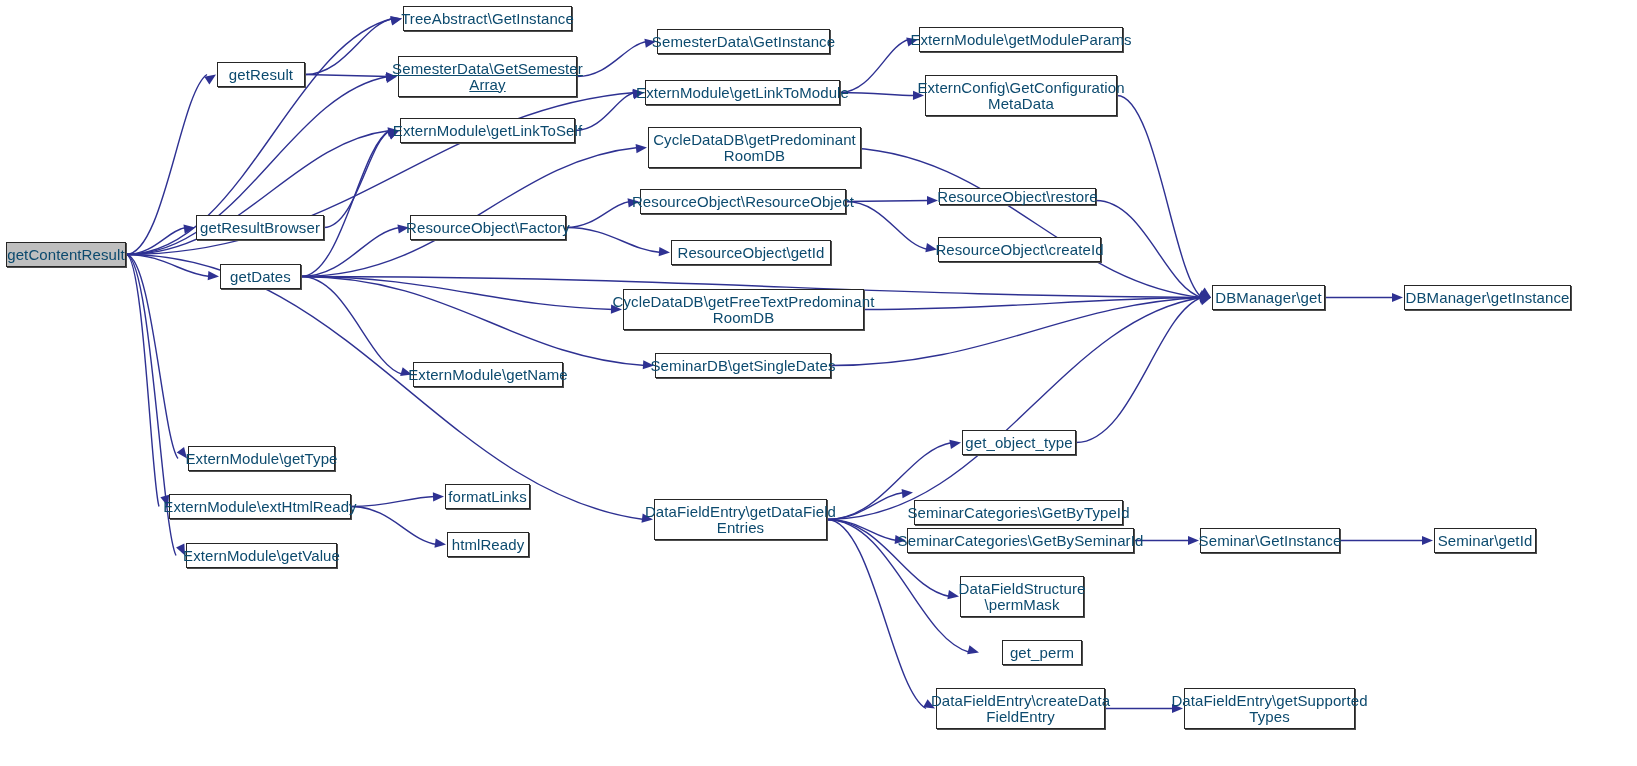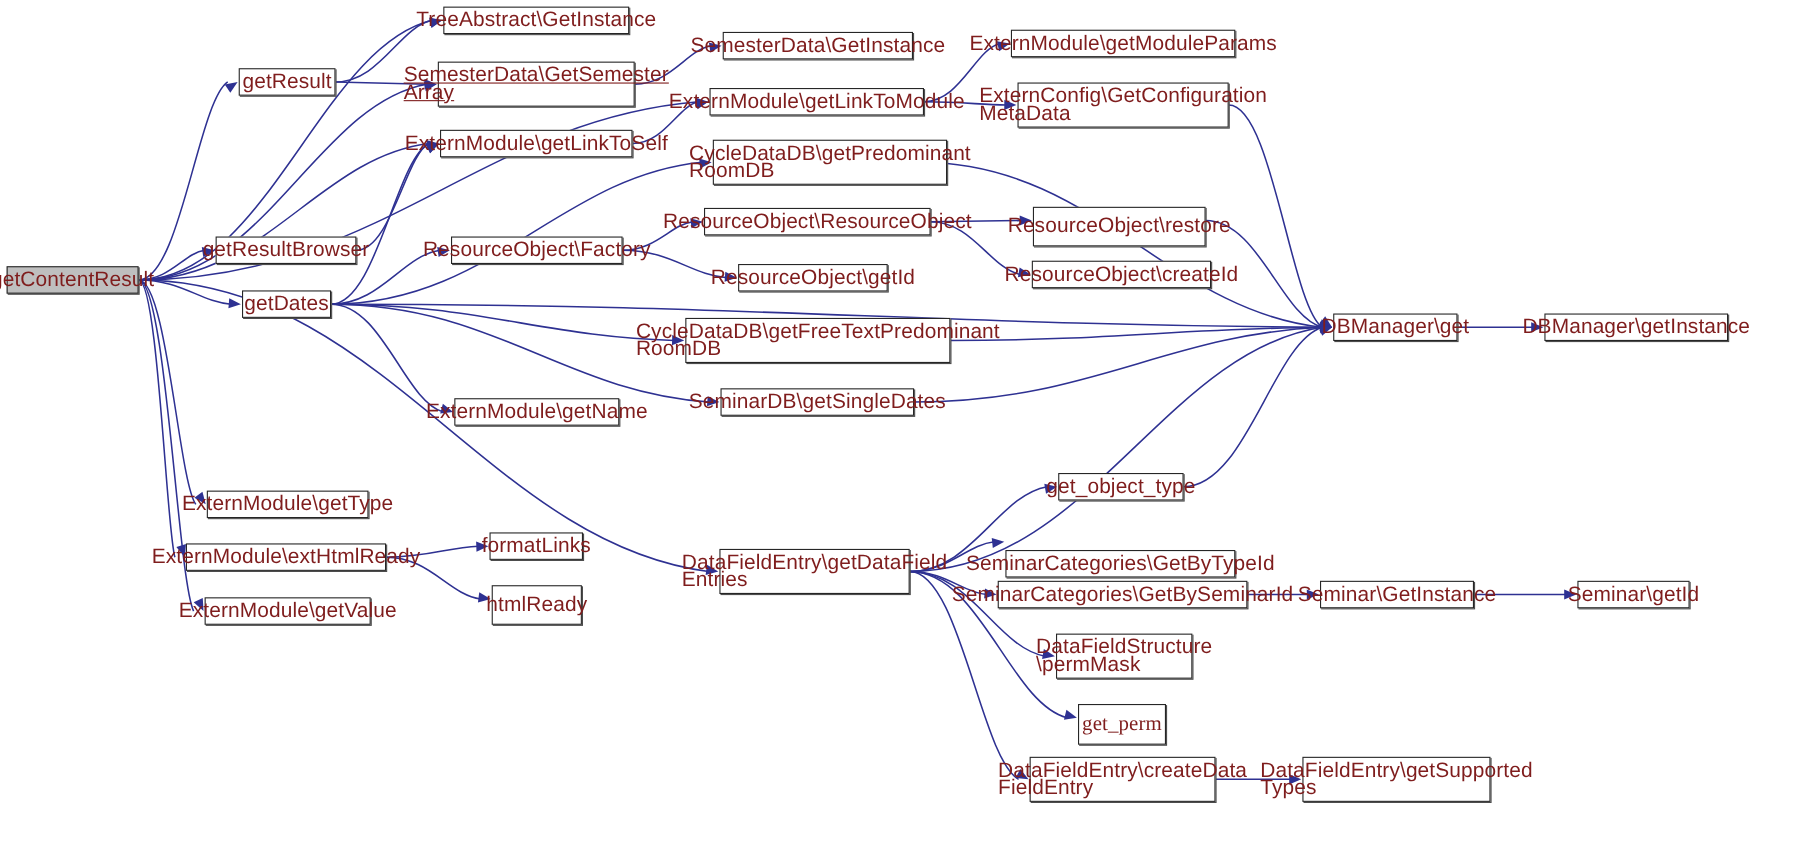--- a/index.html
+++ b/index.html
@@ -21,26 +21,27 @@
     left: 0; top: 0;
     width: 1637px;
     height: 766px;
     pointer-events: none;
   }
   .node {
     position: absolute;
     box-sizing: border-box;
     border: 1px solid #262626;
     background: #ffffff;
-    color: #7f1d1d;
-    font-size: 19px;
+    color: #0c4a6e;
+    font-size: 15px;
     line-height: 15.5px;
     display: flex;
     align-items: center;
     justify-content: center;
+    text-align: center;
     letter-spacing: 0.1px;
     white-space: pre-line;
     box-shadow: 1px 1px 0 0 #4d4d4d;
     z-index: 5;
   }
   .node.highlight {
     background: #bfbfbf;
   }
 </style>
 </head>
@@ -153,43 +154,43 @@
       <div class="node" style="left: 188px; top: 446px; width: 147px; height: 25px;">ExternModule\getType</div>
       <div class="node" style="left: 169px; top: 494px; width: 182px; height: 25px;">ExternModule\extHtmlReady</div>
       <div class="node" style="left: 186px; top: 543px; width: 151px; height: 25px;">ExternModule\getValue</div>
       <div class="node" style="left: 403px; top: 6px; width: 169px; height: 25px;">TreeAbstract\GetInstance</div>
       <div class="node" style="left: 398px; top: 56px; width: 179px; height: 41px; text-decoration: underline;">SemesterData\GetSemester
 Array</div>
       <div class="node" style="left: 400px; top: 118px; width: 175px; height: 25px;">ExternModule\getLinkToSelf</div>
       <div class="node" style="left: 410px; top: 215px; width: 156px; height: 25px;">ResourceObject\Factory</div>
       <div class="node" style="left: 413px; top: 362px; width: 150px; height: 25px;">ExternModule\getName</div>
       <div class="node" style="left: 445px; top: 484px; width: 85px; height: 25px;">formatLinks</div>
-      <div class="node" style="left: 447px; top: 532px; width: 82px; height: 36px;">htmlReady</div>
+      <div class="node" style="left: 447px; top: 532px; width: 82px; height: 25px;">htmlReady</div>
       <div class="node" style="left: 657px; top: 29px; width: 173px; height: 25px;">SemesterData\GetInstance</div>
       <div class="node" style="left: 645px; top: 80px; width: 195px; height: 25px;">ExternModule\getLinkToModule</div>
       <div class="node" style="left: 648px; top: 127px; width: 213px; height: 41px;">CycleDataDB\getPredominant
 RoomDB</div>
       <div class="node" style="left: 640px; top: 189px; width: 206px; height: 25px;">ResourceObject\ResourceObject</div>
-      <div class="node" style="left: 671px; top: 240px; width: 136px; height: 25px;">ResourceObject\getId</div>
+      <div class="node" style="left: 671px; top: 240px; width: 160px; height: 25px;">ResourceObject\getId</div>
       <div class="node" style="left: 623px; top: 289px; width: 241px; height: 41px;">CycleDataDB\getFreeTextPredominant
 RoomDB</div>
       <div class="node" style="left: 655px; top: 353px; width: 176px; height: 25px;">SeminarDB\getSingleDates</div>
       <div class="node" style="left: 654px; top: 499px; width: 173px; height: 41px;">DataFieldEntry\getDataField
 Entries</div>
       <div class="node" style="left: 919px; top: 27px; width: 204px; height: 25px;">ExternModule\getModuleParams</div>
       <div class="node" style="left: 925px; top: 75px; width: 192px; height: 41px;">ExternConfig\GetConfiguration
 MetaData</div>
-      <div class="node" style="left: 939px; top: 188px; width: 157px; height: 36px;">ResourceObject\restore</div>
+      <div class="node" style="left: 939px; top: 188px; width: 157px; height: 17px;">ResourceObject\restore</div>
       <div class="node" style="left: 938px; top: 237px; width: 163px; height: 25px;">ResourceObject\createId</div>
       <div class="node" style="left: 962px; top: 430px; width: 114px; height: 25px;">get_object_type</div>
       <div class="node" style="left: 914px; top: 480px; width: 209px; height: 25px; margin-top: 20px;">SeminarCategories\GetByTypeId</div>
       <div class="node" style="left: 907px; top: 528px; width: 227px; height: 25px;">SeminarCategories\GetBySeminarId</div>
       <div class="node" style="left: 960px; top: 576px; width: 124px; height: 41px;">DataFieldStructure
 \permMask</div>
-      <div class="node" style="left: 980px; top: 640px; width: 80px; height: 37px; font-family: Liberation Serif, serif;">get_perm</div>
+      <div class="node" style="left: 1002px; top: 640px; width: 80px; height: 25px;">get_perm</div>
       <div class="node" style="left: 936px; top: 688px; width: 169px; height: 41px;">DataFieldEntry\createData
 FieldEntry</div>
       <div class="node" style="left: 1212px; top: 285px; width: 113px; height: 25px;">DBManager\get</div>
       <div class="node" style="left: 1200px; top: 528px; width: 140px; height: 25px;">Seminar\GetInstance</div>
       <div class="node" style="left: 1184px; top: 688px; width: 171px; height: 41px;">DataFieldEntry\getSupported
 Types</div>
       <div class="node" style="left: 1404px; top: 285px; width: 167px; height: 25px;">DBManager\getInstance</div>
       <div class="node" style="left: 1434px; top: 528px; width: 102px; height: 25px;">Seminar\getId</div>
     </div>
 </div>

